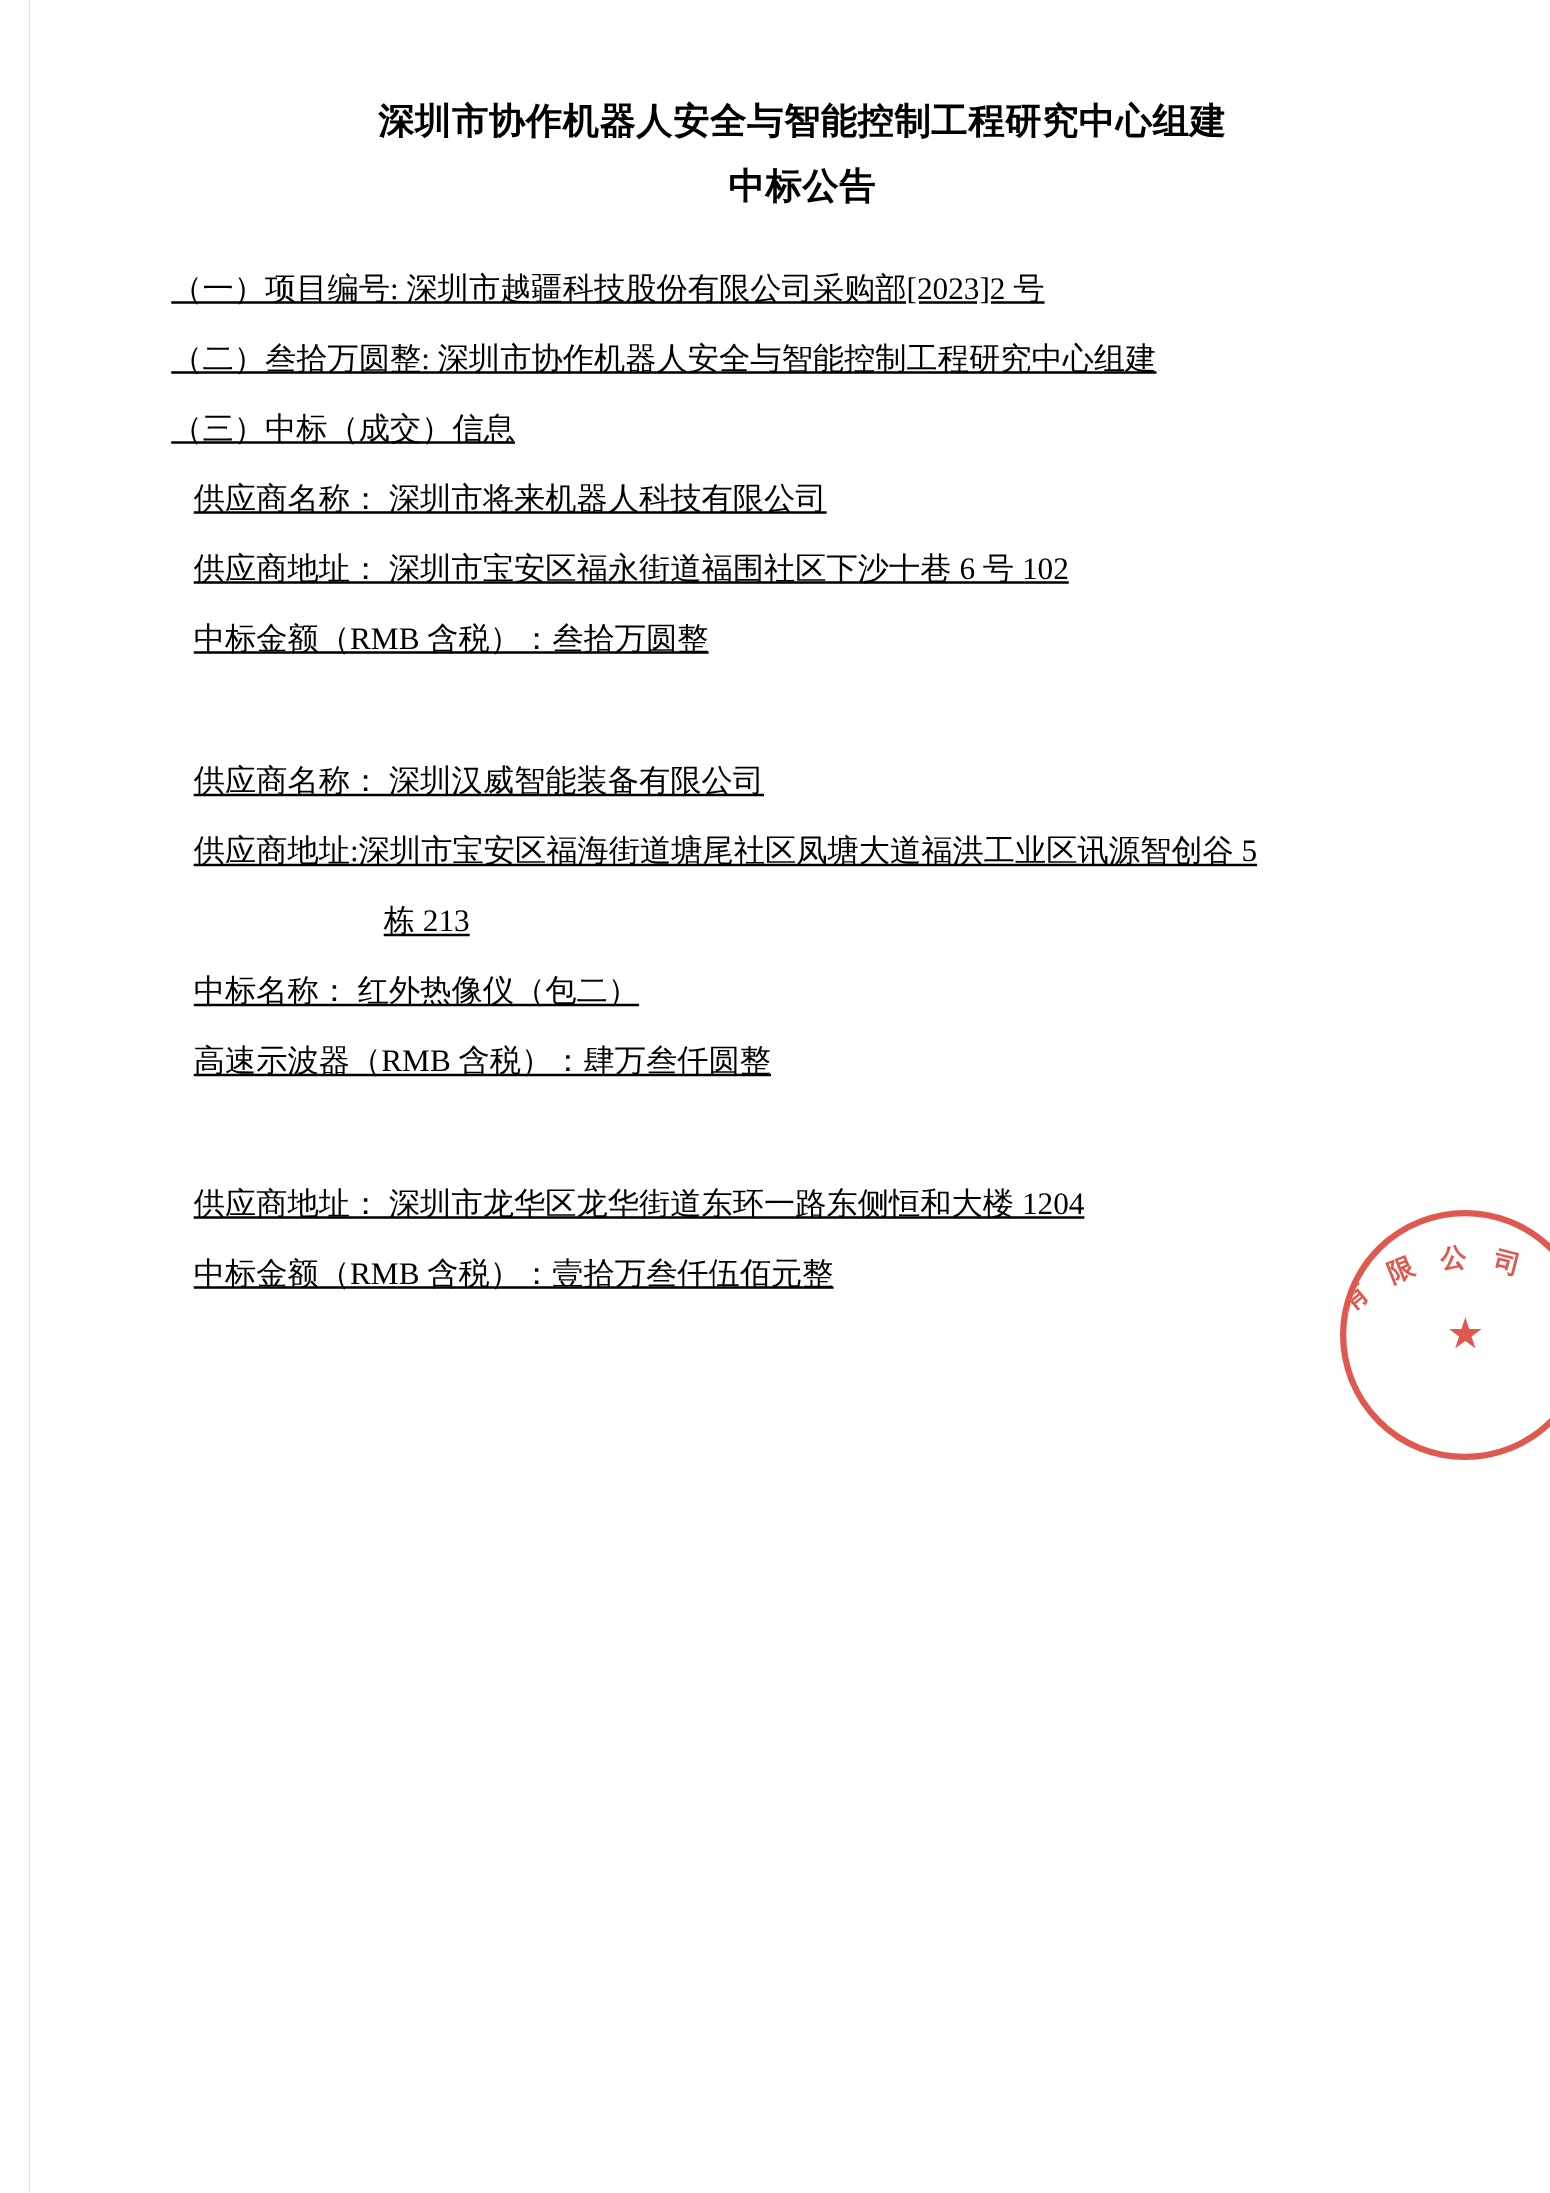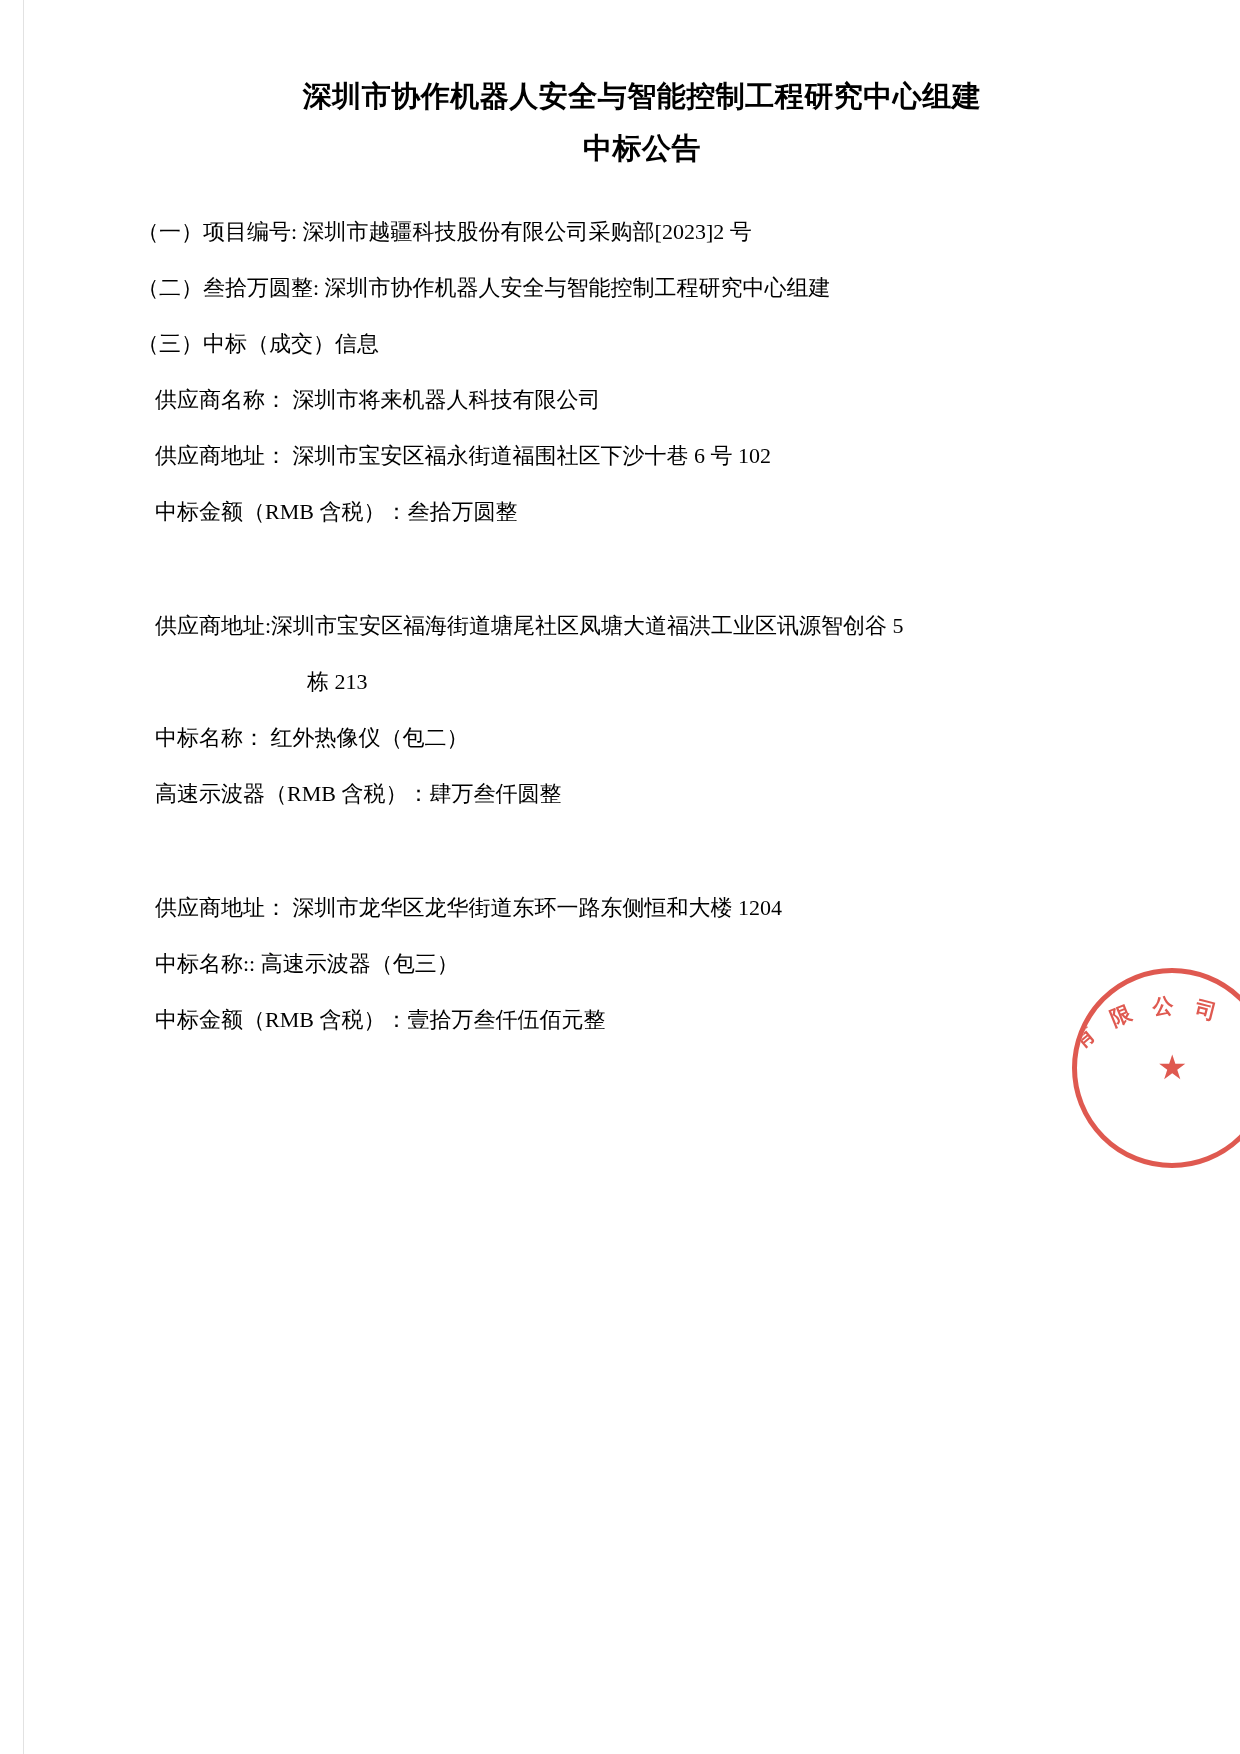--- a/index.html
+++ b/index.html
@@ -52,23 +52,24 @@
   }
   h1.doc-title .line2 {
     display: block;
     text-align: center;
   }
   .body-block {
     margin-top: 30px;
   }
   p.line {
     margin: 0 0 0 0;
-    font-size: 22px;
+    font-size: 25px;
     line-height: 56px;
     white-space: pre-wrap;
+    text-decoration: underline;
   }
   p.indent1 {
     padding-left: 0px;
   }
   p.indent2 {
     padding-left: 18px;
   }
   p.indent3 {
     padding-left: 170px;
   }
@@ -140,29 +141,29 @@
       <p class="line indent1">（一）项目编号: 深圳市越疆科技股份有限公司采购部[2023]2 号</p>
       <p class="line indent1">（二）叁拾万圆整: 深圳市协作机器人安全与智能控制工程研究中心组建</p>
       <p class="line indent1">（三）中标（成交）信息</p>
 
       <p class="line indent2">供应商名称： 深圳市将来机器人科技有限公司</p>
       <p class="line indent2">供应商地址： 深圳市宝安区福永街道福围社区下沙十巷 6 号 102</p>
       <p class="line indent2">中标金额（RMB 含税）：叁拾万圆整</p>
 
       <div class="gap-block"></div>
 
+      <p class="line indent2">供应商名称： 深圳汉威智能装备有限公司</p>
       <p class="line indent2">供应商地址:深圳市宝安区福海街道塘尾社区凤塘大道福洪工业区讯源智创谷 5</p>
       <p class="line indent3">栋 213</p>
       <p class="line indent2">中标名称： 红外热像仪（包二）</p>
       <p class="line indent2">高速示波器（RMB 含税）：肆万叁仟圆整</p>
 
       <div class="gap-block"></div>
 
       <p class="line indent2">供应商地址： 深圳市龙华区龙华街道东环一路东侧恒和大楼 1204</p>
-      <p class="line indent2">中标名称:: 高速示波器（包三）</p>
       <p class="line indent2">中标金额（RMB 含税）：壹拾万叁仟伍佰元整</p>
       <p class="line indent2"></p>
 
       <div class="gap-block"></div>
 
       <p class="line indent2"></p>
     </div>
   </div>
 
   <div class="seal">

